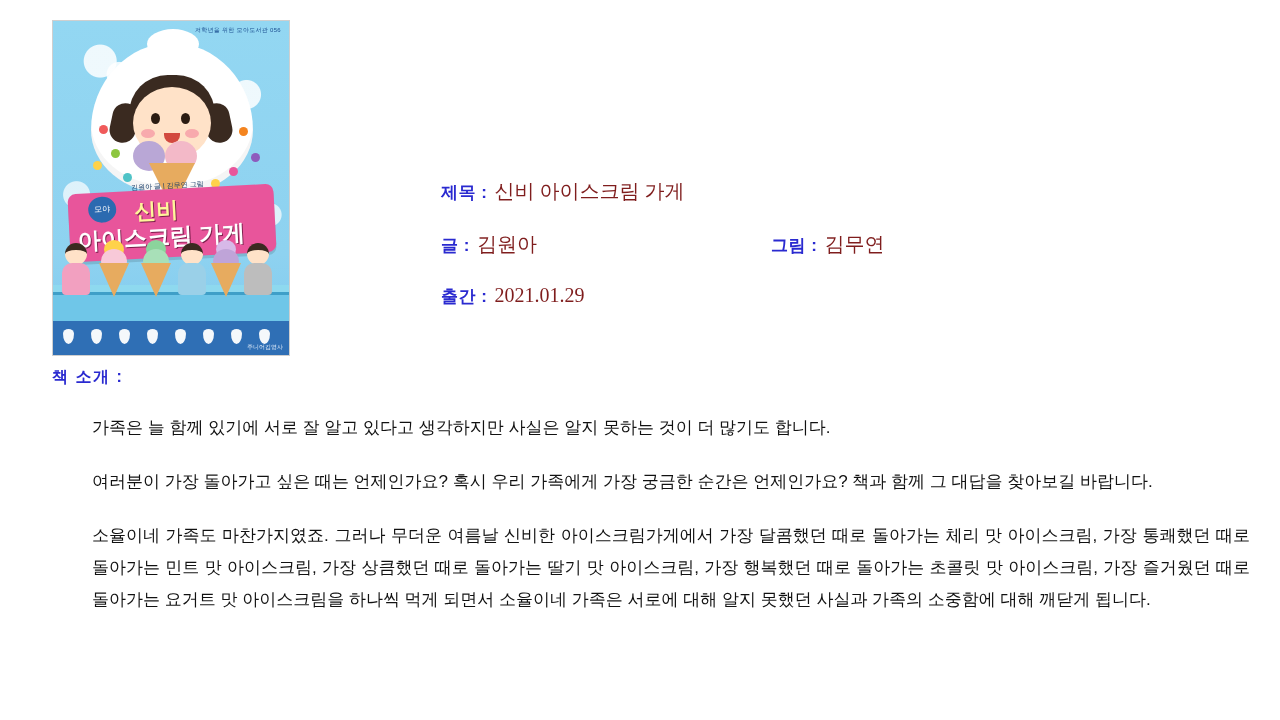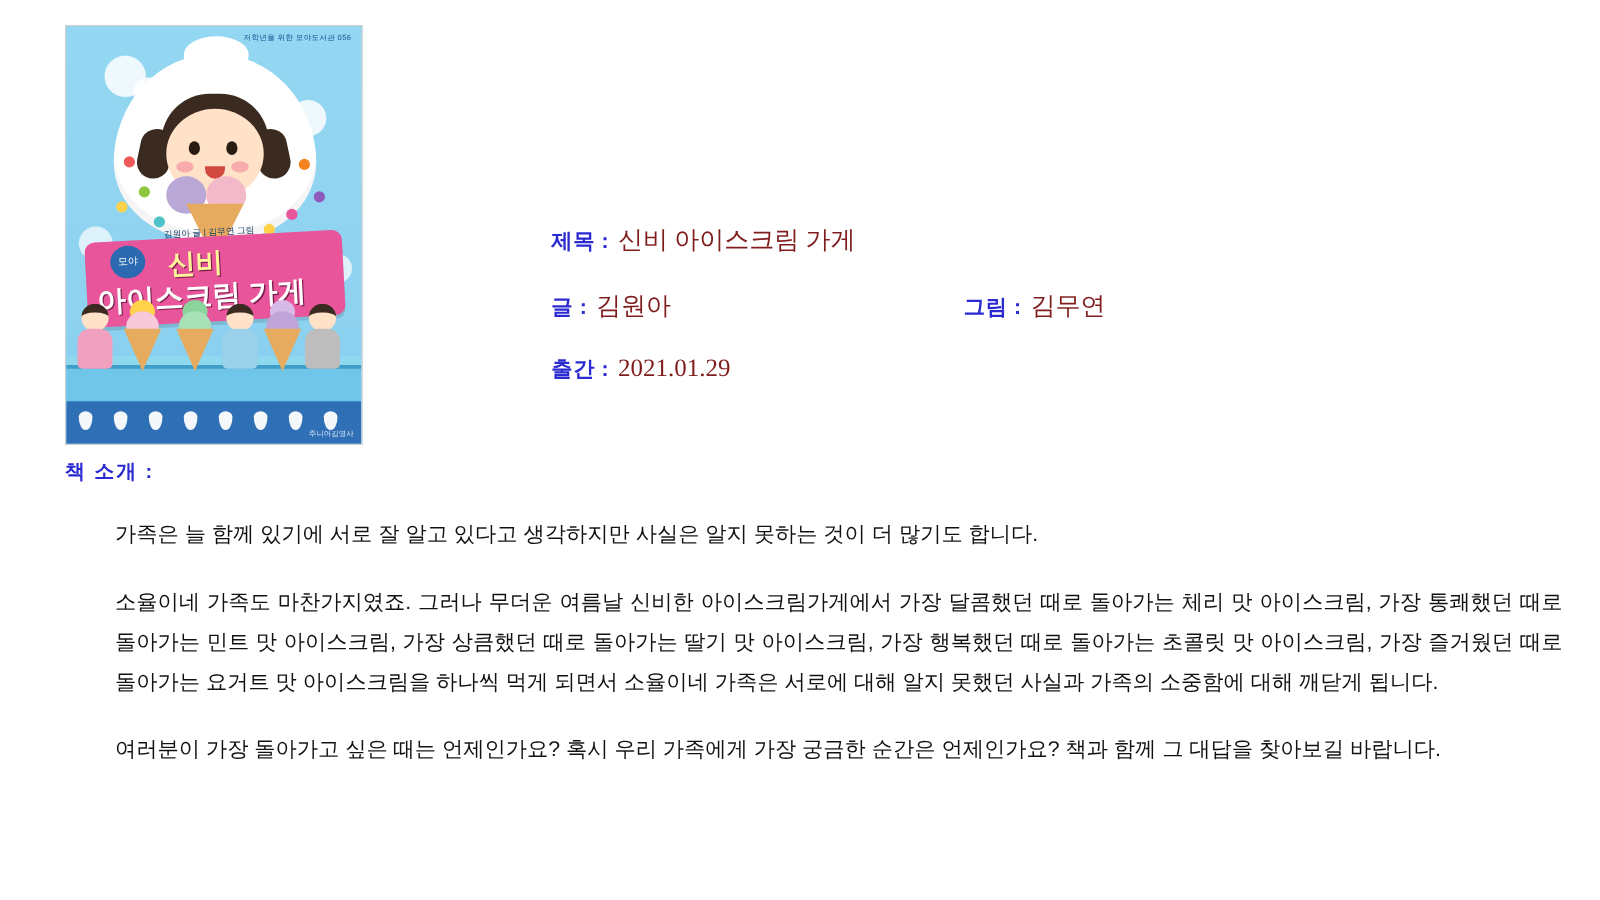--- a/index.html
+++ b/index.html
@@ -442,17 +442,17 @@
         <span class="value">2021.01.29</span>
       </div>
     </div>
 
   </div>
 
   <div class="intro-label">책 소개 :</div>
 
   <div class="body-text">
     <p>가족은 늘 함께 있기에 서로 잘 알고 있다고 생각하지만 사실은 알지 못하는 것이 더 많기도 합니다.</p>
+    <p>여러분이 가장 돌아가고 싶은 때는 언제인가요? 혹시 우리 가족에게 가장 궁금한 순간은 언제인가요? 책과 함께 그 대답을 찾아보길 바랍니다.</p>
     <p>소율이네 가족도 마찬가지였죠. 그러나 무더운 여름날 신비한 아이스크림가게에서 가장 달콤했던 때로 돌아가는 체리 맛 아이스크림, 가장 통쾌했던 때로 돌아가는 민트 맛 아이스크림, 가장 상큼했던 때로 돌아가는 딸기 맛 아이스크림, 가장 행복했던 때로 돌아가는 초콜릿 맛 아이스크림, 가장 즐거웠던 때로 돌아가는 요거트 맛 아이스크림을 하나씩 먹게 되면서 소율이네 가족은 서로에 대해 알지 못했던 사실과 가족의 소중함에 대해 깨닫게 됩니다.</p>
-    <p>여러분이 가장 돌아가고 싶은 때는 언제인가요? 혹시 우리 가족에게 가장 궁금한 순간은 언제인가요? 책과 함께 그 대답을 찾아보길 바랍니다.</p>
   </div>
 
 </div>
 
 </body></html>

